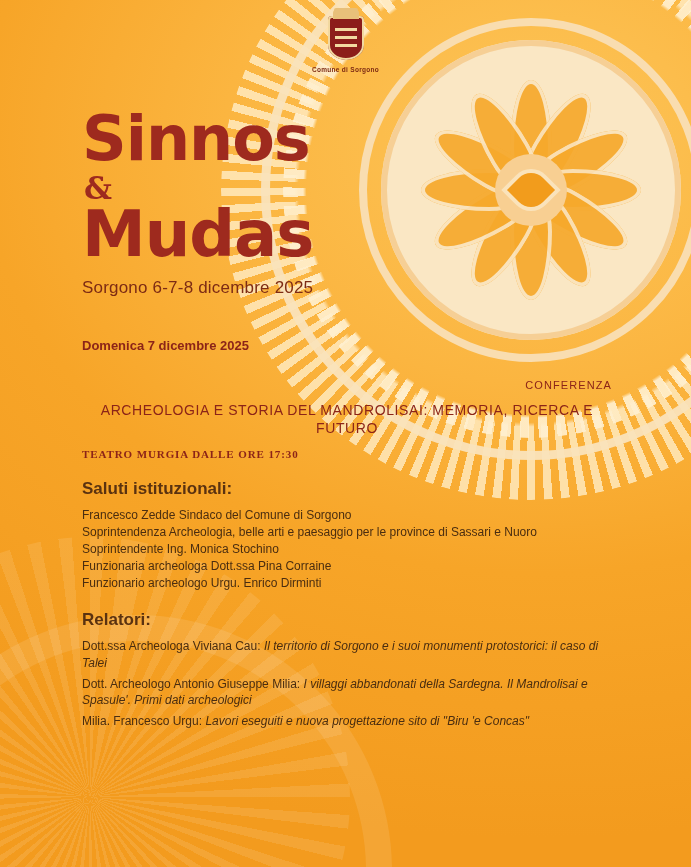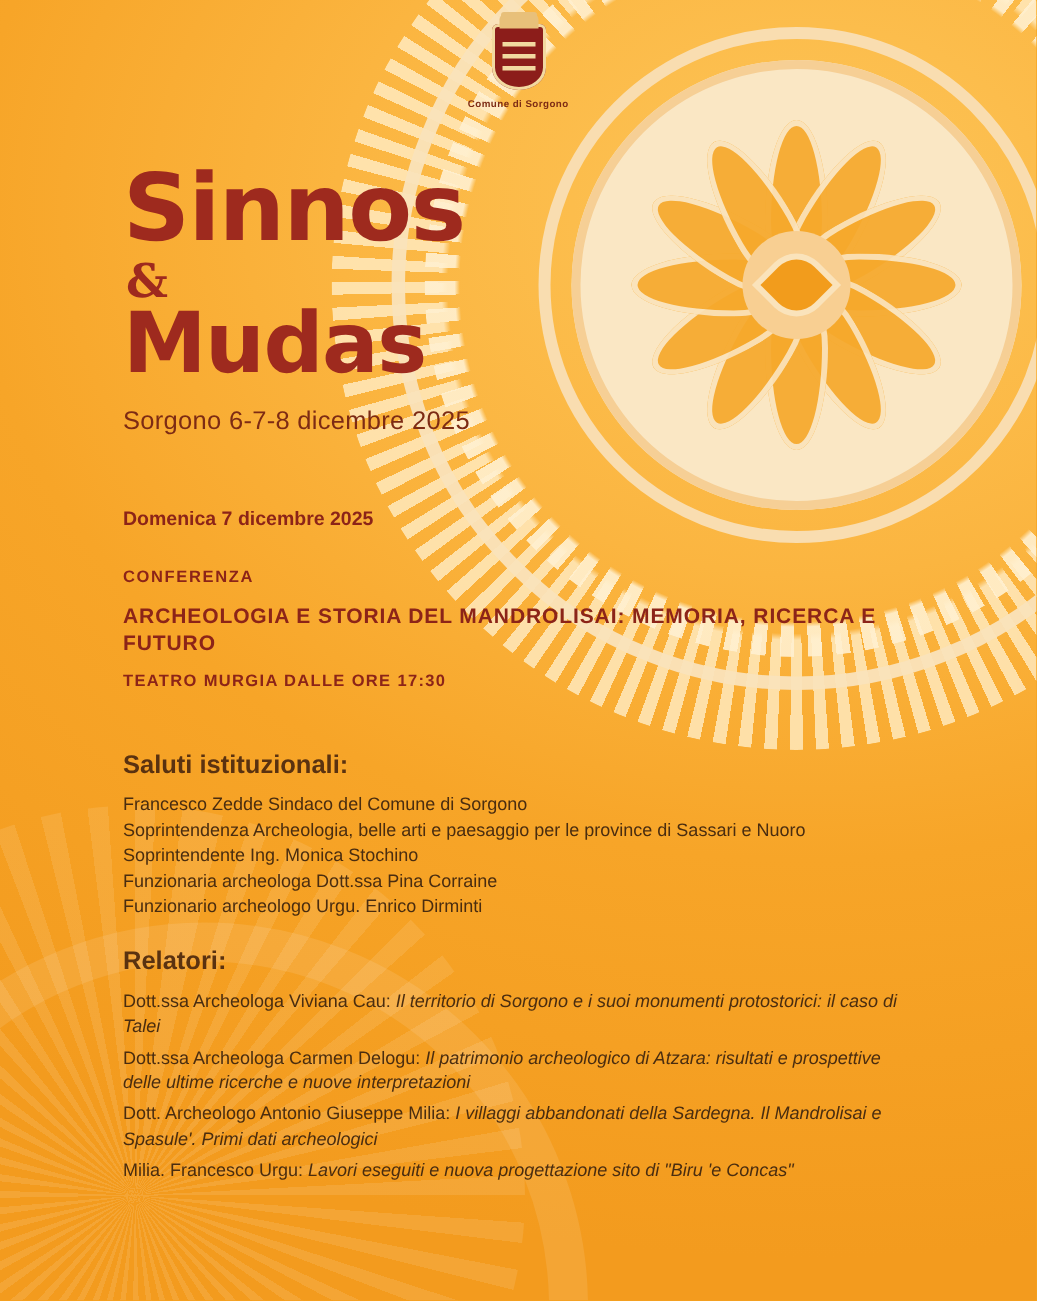--- a/index.html
+++ b/index.html
@@ -194,21 +194,21 @@
     line-height: .94;
   }
   .t-sinnos { font-size: 62px; }
   .t-amp {
     font-size: 31px;
     margin: 2px 0 -2px 2px;
     color: #9e2a1e;
     font-family: "DejaVu Serif", serif;
     font-weight: bold;
   }
-  .t-mudas { font-size: 56px; }
+  .t-mudas { font-size: 64px; }
   .t-dates {
     margin-top: 14px;
     font-size: 17px;
     font-weight: normal;
     color: #7d2b14;
     letter-spacing: .2px;
   }
 
   .body {
     position: absolute;
@@ -218,42 +218,45 @@
     color: #4a2d10;
   }
   .day-title {
     font-size: 13px;
     font-weight: bold;
     color: #8c2418;
     margin-bottom: 26px;
   }
   .label-small {
     font-size: 11px;
-    font-weight: bold;
+    font-weight: normal;
     color: #8c2418;
     letter-spacing: 1.1px;
     text-transform: uppercase;
     margin-bottom: 10px;
+    text-align: right;
   }
   .conf-title {
     font-size: 14px;
-    font-weight: bold;
+    font-weight: normal;
     color: #8c2418;
     letter-spacing: .6px;
     line-height: 1.32;
     text-transform: uppercase;
     margin-bottom: 10px;
+    text-align: center;
   }
   .venue {
     font-size: 11px;
     font-weight: bold;
     color: #8c2418;
     letter-spacing: .9px;
     text-transform: uppercase;
-    margin-bottom: 40px;
+    margin-bottom: 19px;
+    font-family: Liberation Serif, serif;
   }
   .section-head {
     font-size: 17px;
     font-weight: bold;
     color: #5a3210;
     margin-bottom: 8px;
   }
   .plain-line {
     font-size: 12px;
     line-height: 1.42;
@@ -338,23 +341,20 @@
       </div>
 
       <div class="gap"></div>
 
       <div class="section-head">Relatori:</div>
       <div>
         <div class="speaker">
           <span class="who">Dott.ssa Archeologa Viviana Cau:</span><span class="what"> Il territorio di Sorgono e i suoi monumenti protostorici: il caso di Talei</span>
         </div>
         <div class="speaker">
-          <span class="who">Dott.ssa Archeologa Carmen Delogu:</span><span class="what"> Il patrimonio archeologico di Atzara: risultati e prospettive delle ultime ricerche e nuove interpretazioni</span>
-        </div>
-        <div class="speaker">
           <span class="who">Dott. Archeologo Antonio Giuseppe Milia:</span><span class="what"> I villaggi abbandonati della Sardegna. Il Mandrolisai e Spasule'. Primi dati archeologici</span>
         </div>
         <div class="speaker">
           <span class="who">Milia. Francesco Urgu:</span><span class="what"> Lavori eseguiti e nuova progettazione sito di "Biru 'e Concas"</span>
         </div>
       </div>
 
     </div>
 
   </div>

